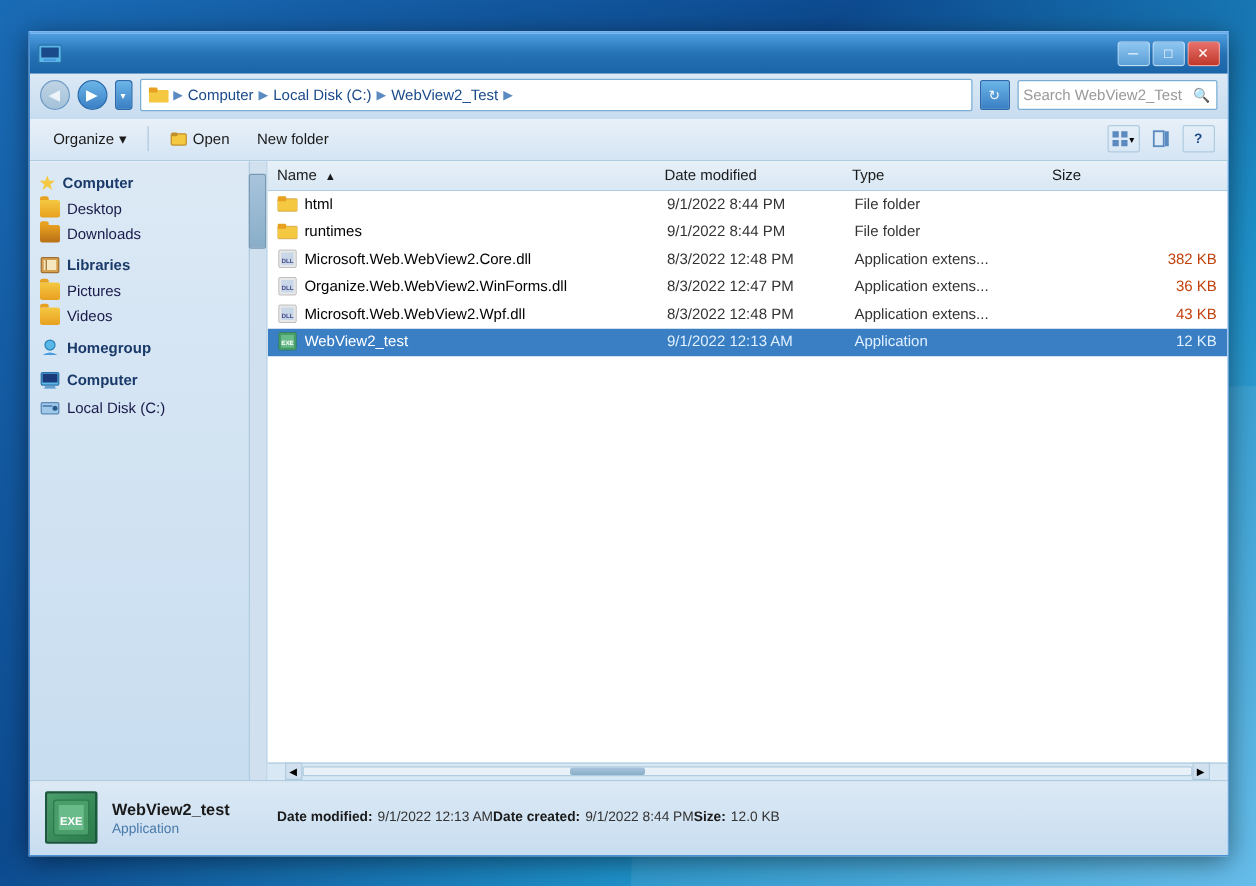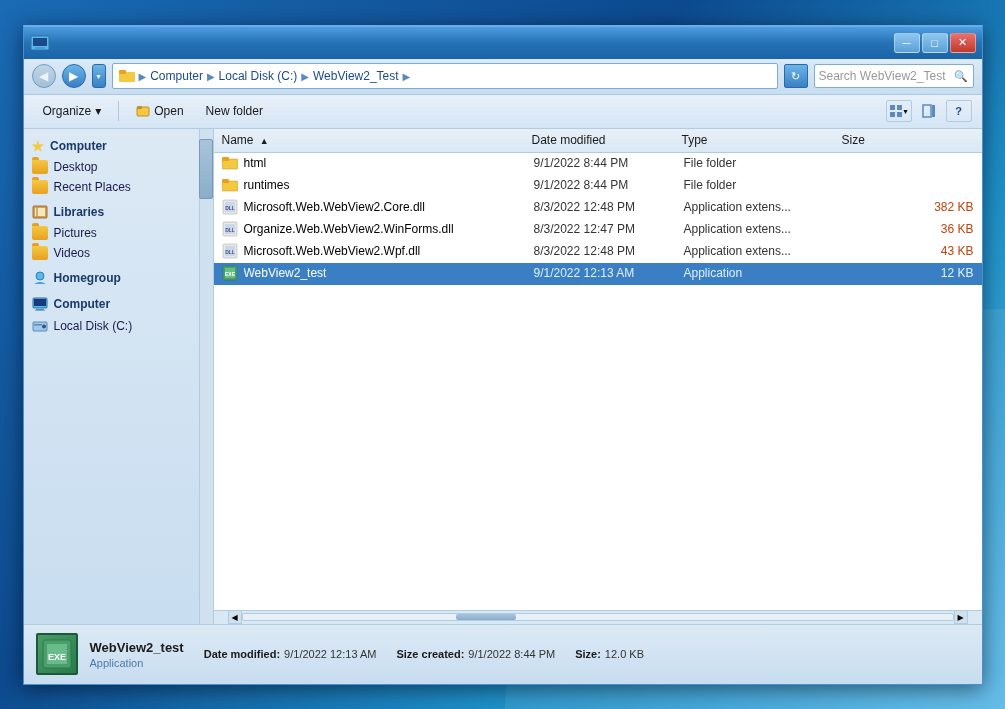--- a/index.html
+++ b/index.html
@@ -357,21 +357,21 @@
       display: flex;
       align-items: center;
       justify-content: center;
       color: #fff;
       font-size: 10px;
       flex-shrink: 0;
     }
     .status-info { display: flex; flex-direction: column; gap: 2px; }
     .status-name { font-size: 13px; font-weight: bold; color: #1a1a1a; }
     .status-type { font-size: 11px; color: #4a7aaa; }
-    .status-details { display: flex; gap: 20px; font-size: 11px; color: #333; margin-left: 8px; }
+    .status-details { display: flex; font-size: 11px; color: #333; margin-left: 26px; }
     .status-detail-item { display: flex; gap: 4px; }
     .status-label { color: #1a1a1a; font-weight: bold; }
 
     
     body::before {
       content: '';
       position: fixed;
       bottom: 0;
       right: 0;
       width: 500px;
@@ -477,22 +477,22 @@
       <div class="sidebar-section">
         <div class="sidebar-group-header">
           <span class="star-icon">★</span>
           <span>Computer</span>
         </div>
         <div class="sidebar-item">
           <div class="folder-icon"></div>
           <span>Desktop</span>
         </div>
         <div class="sidebar-item">
-          <div class="folder-icon"></div>
-          <span>Recent Places</span>
+          <div class="folder-icon" style="background: linear-gradient(to bottom, #e8a020, #b87018);"></div>
+          <span>Downloads</span>
         </div>
       </div>
 
       <div class="sidebar-section">
         <div class="sidebar-group-header">
           <svg width="16" height="16" viewBox="0 0 16 16">
             <rect x="1" y="2" width="14" height="12" rx="1" fill="#d4a050" stroke="#a07030" stroke-width="1"></rect>
             <rect x="3" y="4" width="10" height="8" fill="#f5e8c0"></rect>
             <line x1="5" y1="4" x2="5" y2="12" stroke="#a07030" stroke-width="1"></line>
           </svg>
@@ -657,21 +657,21 @@
     <div class="status-info">
       <span class="status-name">WebView2_test</span>
       <span class="status-type">Application</span>
     </div>
     <div class="status-details">
       <div class="status-detail-item">
         <span class="status-label">Date modified:</span>
         <span>9/1/2022 12:13 AM</span>
       </div>
       <div class="status-detail-item">
-        <span class="status-label">Size created:</span>
+        <span class="status-label">Date created:</span>
         <span>9/1/2022 8:44 PM</span>
       </div>
       <div class="status-detail-item">
         <span class="status-label">Size:</span>
         <span>12.0 KB</span>
       </div>
     </div>
   </div>
 </div>
 

